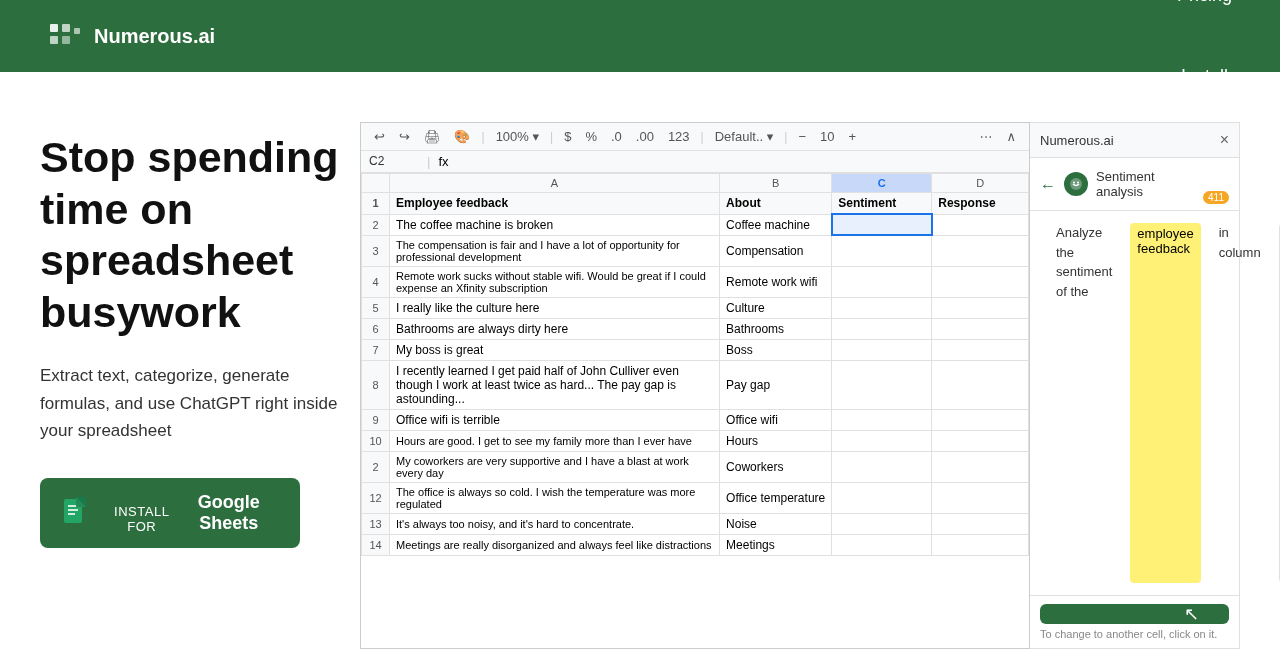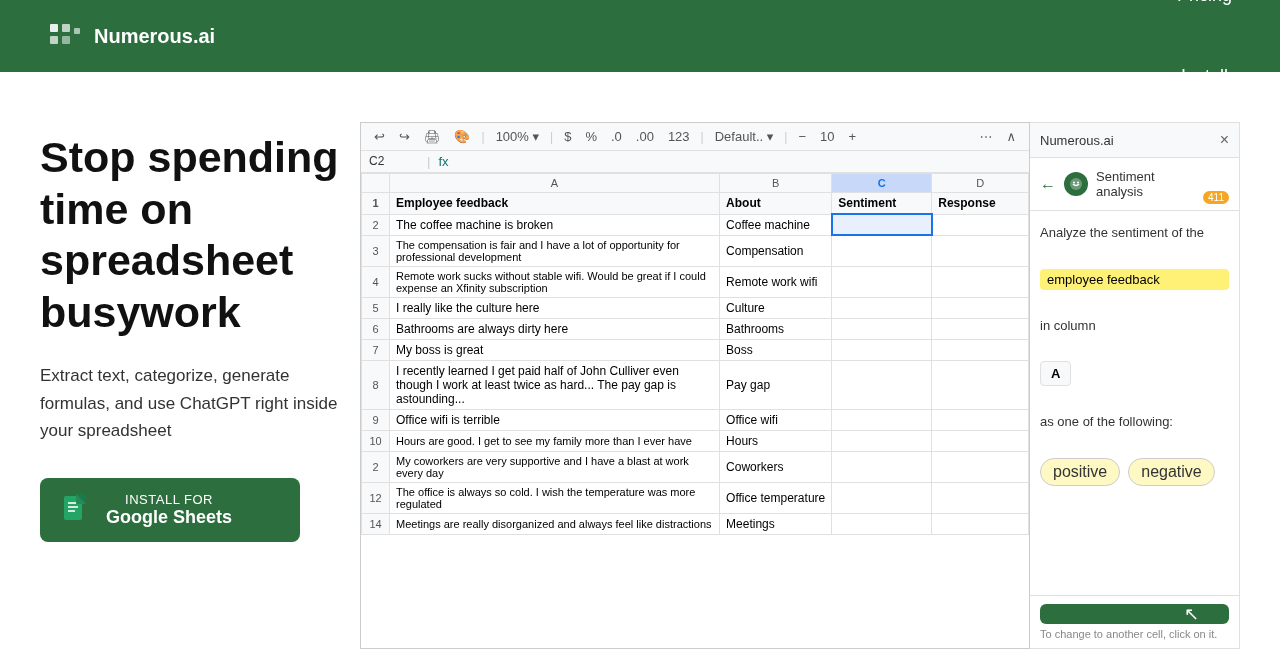--- a/index.html
+++ b/index.html
@@ -84,22 +84,21 @@
       width: 260px;
       margin-top: 10px;
     }
     .install-icon {
       width: 32px;
       height: 32px;
       flex-shrink: 0;
     }
     .install-text-block {
       display: flex;
-      flex-direction: column;
-      align-items: center;
+      align-items: flex-end;
     }
     .install-for-text {
       font-size: 13px;
       font-weight: 400;
       text-transform: uppercase;
       letter-spacing: 0.5px;
     }
     .install-sheets-text {
       font-size: 18px;
       font-weight: 700;
@@ -151,21 +150,21 @@
       gap: 8px;
       font-size: 13px;
     }
     .cell-ref {
       width: 50px;
       font-size: 12px;
       color: #333;
       font-weight: 500;
     }
     .formula-sep { color: #ccc; }
-    .formula-fx { color: #0f766e; font-size: 13px; }
+    .formula-fx { color: #000000; font-size: 13px; }
 
     
     .sheet-table {
       border-collapse: collapse;
       width: 100%;
       font-size: 12px;
     }
     .sheet-table th, .sheet-table td {
       border: 1px solid #e0e0e0;
       padding: 3px 6px;
@@ -261,25 +260,25 @@
     }
     .panel-badge {
       background: #f5a623;
       color: white;
       font-size: 10px;
       border-radius: 10px;
       padding: 1px 5px;
       margin-top: 27px;
     }
     .panel-body {
-      padding: 12px 10px;
+      padding: 12px 26px;
       flex: 1;
       display: flex;
-      flex-direction: column;
-      gap: 26px;
+      flex-direction: row;
+      gap: 18px;
     }
     .panel-text {
       font-size: 13px;
       color: #333;
       line-height: 1.5;
     }
     .highlight-yellow {
       background: #fff176;
       padding: 3px 7px;
       border-radius: 4px;
@@ -506,20 +505,27 @@
             <td class="col-d"></td>
           </tr>
           <tr>
             <td class="row-header">12</td>
             <td class="col-a" style="white-space:normal;font-size:11px;">The office is always so cold. I wish the temperature was more regulated</td>
             <td class="col-b">Office temperature</td>
             <td class="col-c"></td>
             <td class="col-d"></td>
           </tr>
           <tr>
+            <td class="row-header">13</td>
+            <td class="col-a" style="white-space:normal;font-size:11px;">It's always too noisy, and it's hard to concentrate.</td>
+            <td class="col-b">Noise</td>
+            <td class="col-c"></td>
+            <td class="col-d"></td>
+          </tr>
+          <tr>
             <td class="row-header">14</td>
             <td class="col-a" style="white-space:normal;font-size:11px;">Meetings are really disorganized and always feel like distractions</td>
             <td class="col-b">Meetings</td>
             <td class="col-c"></td>
             <td class="col-d"></td>
           </tr>
         </tbody>
       </table>
     </div>
 

